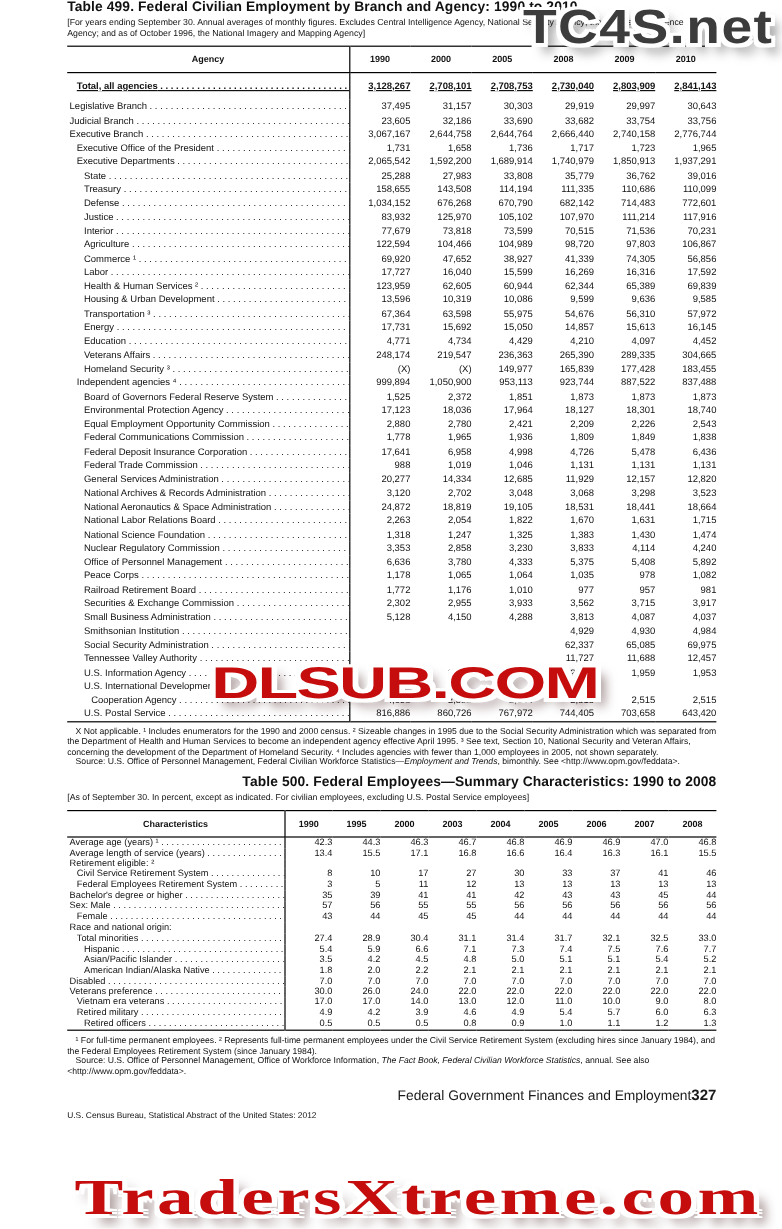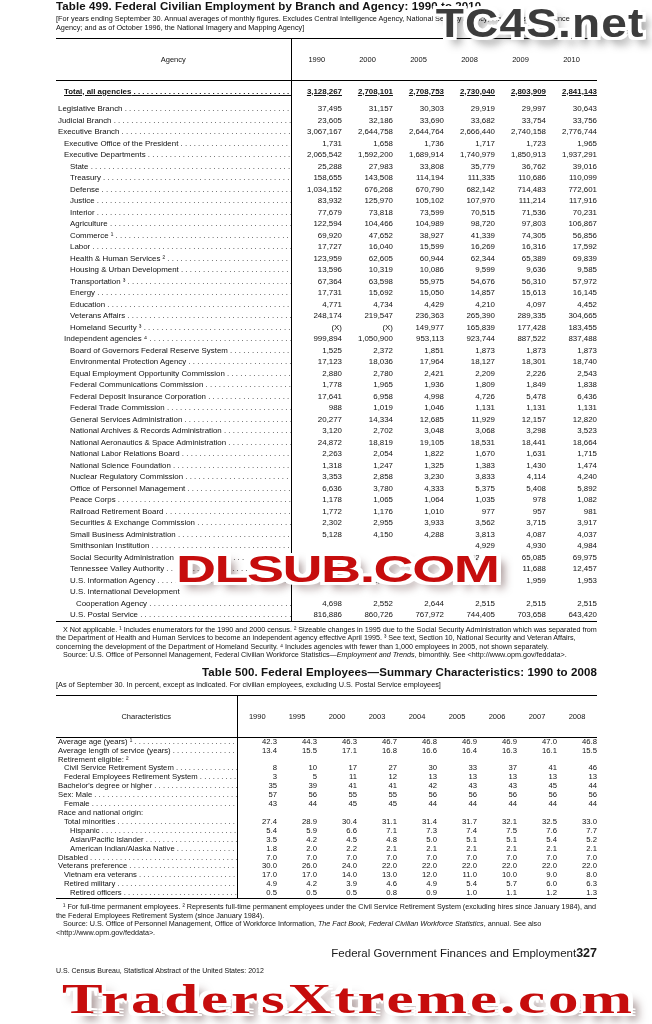--- a/index.html
+++ b/index.html
@@ -10,22 +10,22 @@
     -webkit-font-smoothing:antialiased;
   }
   .page{position:absolute;left:56px;top:0;width:541px;}
 
   .t-title{font-size:11.5px;font-weight:bold;margin:0;letter-spacing:.1px;}
   .title-499{}
   .t-note{font-size:7.3px;line-height:8.8px;margin:3px 0 0 0;}
 
   table.stat{width:100%;border-collapse:collapse;table-layout:fixed;
     margin-top:5px;border-top:1px solid #000;border-bottom:1px solid #000;}
-  table.stat th{font-size:7.5px;font-weight:normal;border-bottom:1px solid #000;
-    padding:16px 1px;text-align:center;vertical-align:middle;}
+  table.stat th{font-size:7.5px;font-weight:bold;border-bottom:1px solid #000;
+    padding:6px 1px;text-align:center;vertical-align:middle;}
   table.stat th.lblcol{border-right:1px solid #000;}
   table.stat td{padding:0;vertical-align:bottom;}
   .t499 td{font-size:7.9px;line-height:11.5px;}
   .t500 td{font-size:7.7px;line-height:8.9px;}
   td.lbl{border-right:1px solid #000;padding-right:2px;}
   td.lbl .cw{overflow:hidden;white-space:nowrap;}
   .ind0 .cw{padding-left:2px;}
   .ind1 .cw{padding-left:8px;}
   .ind2 .cw{padding-left:14px;}
   td.lbl .cw.l2{padding-left:20px;}

